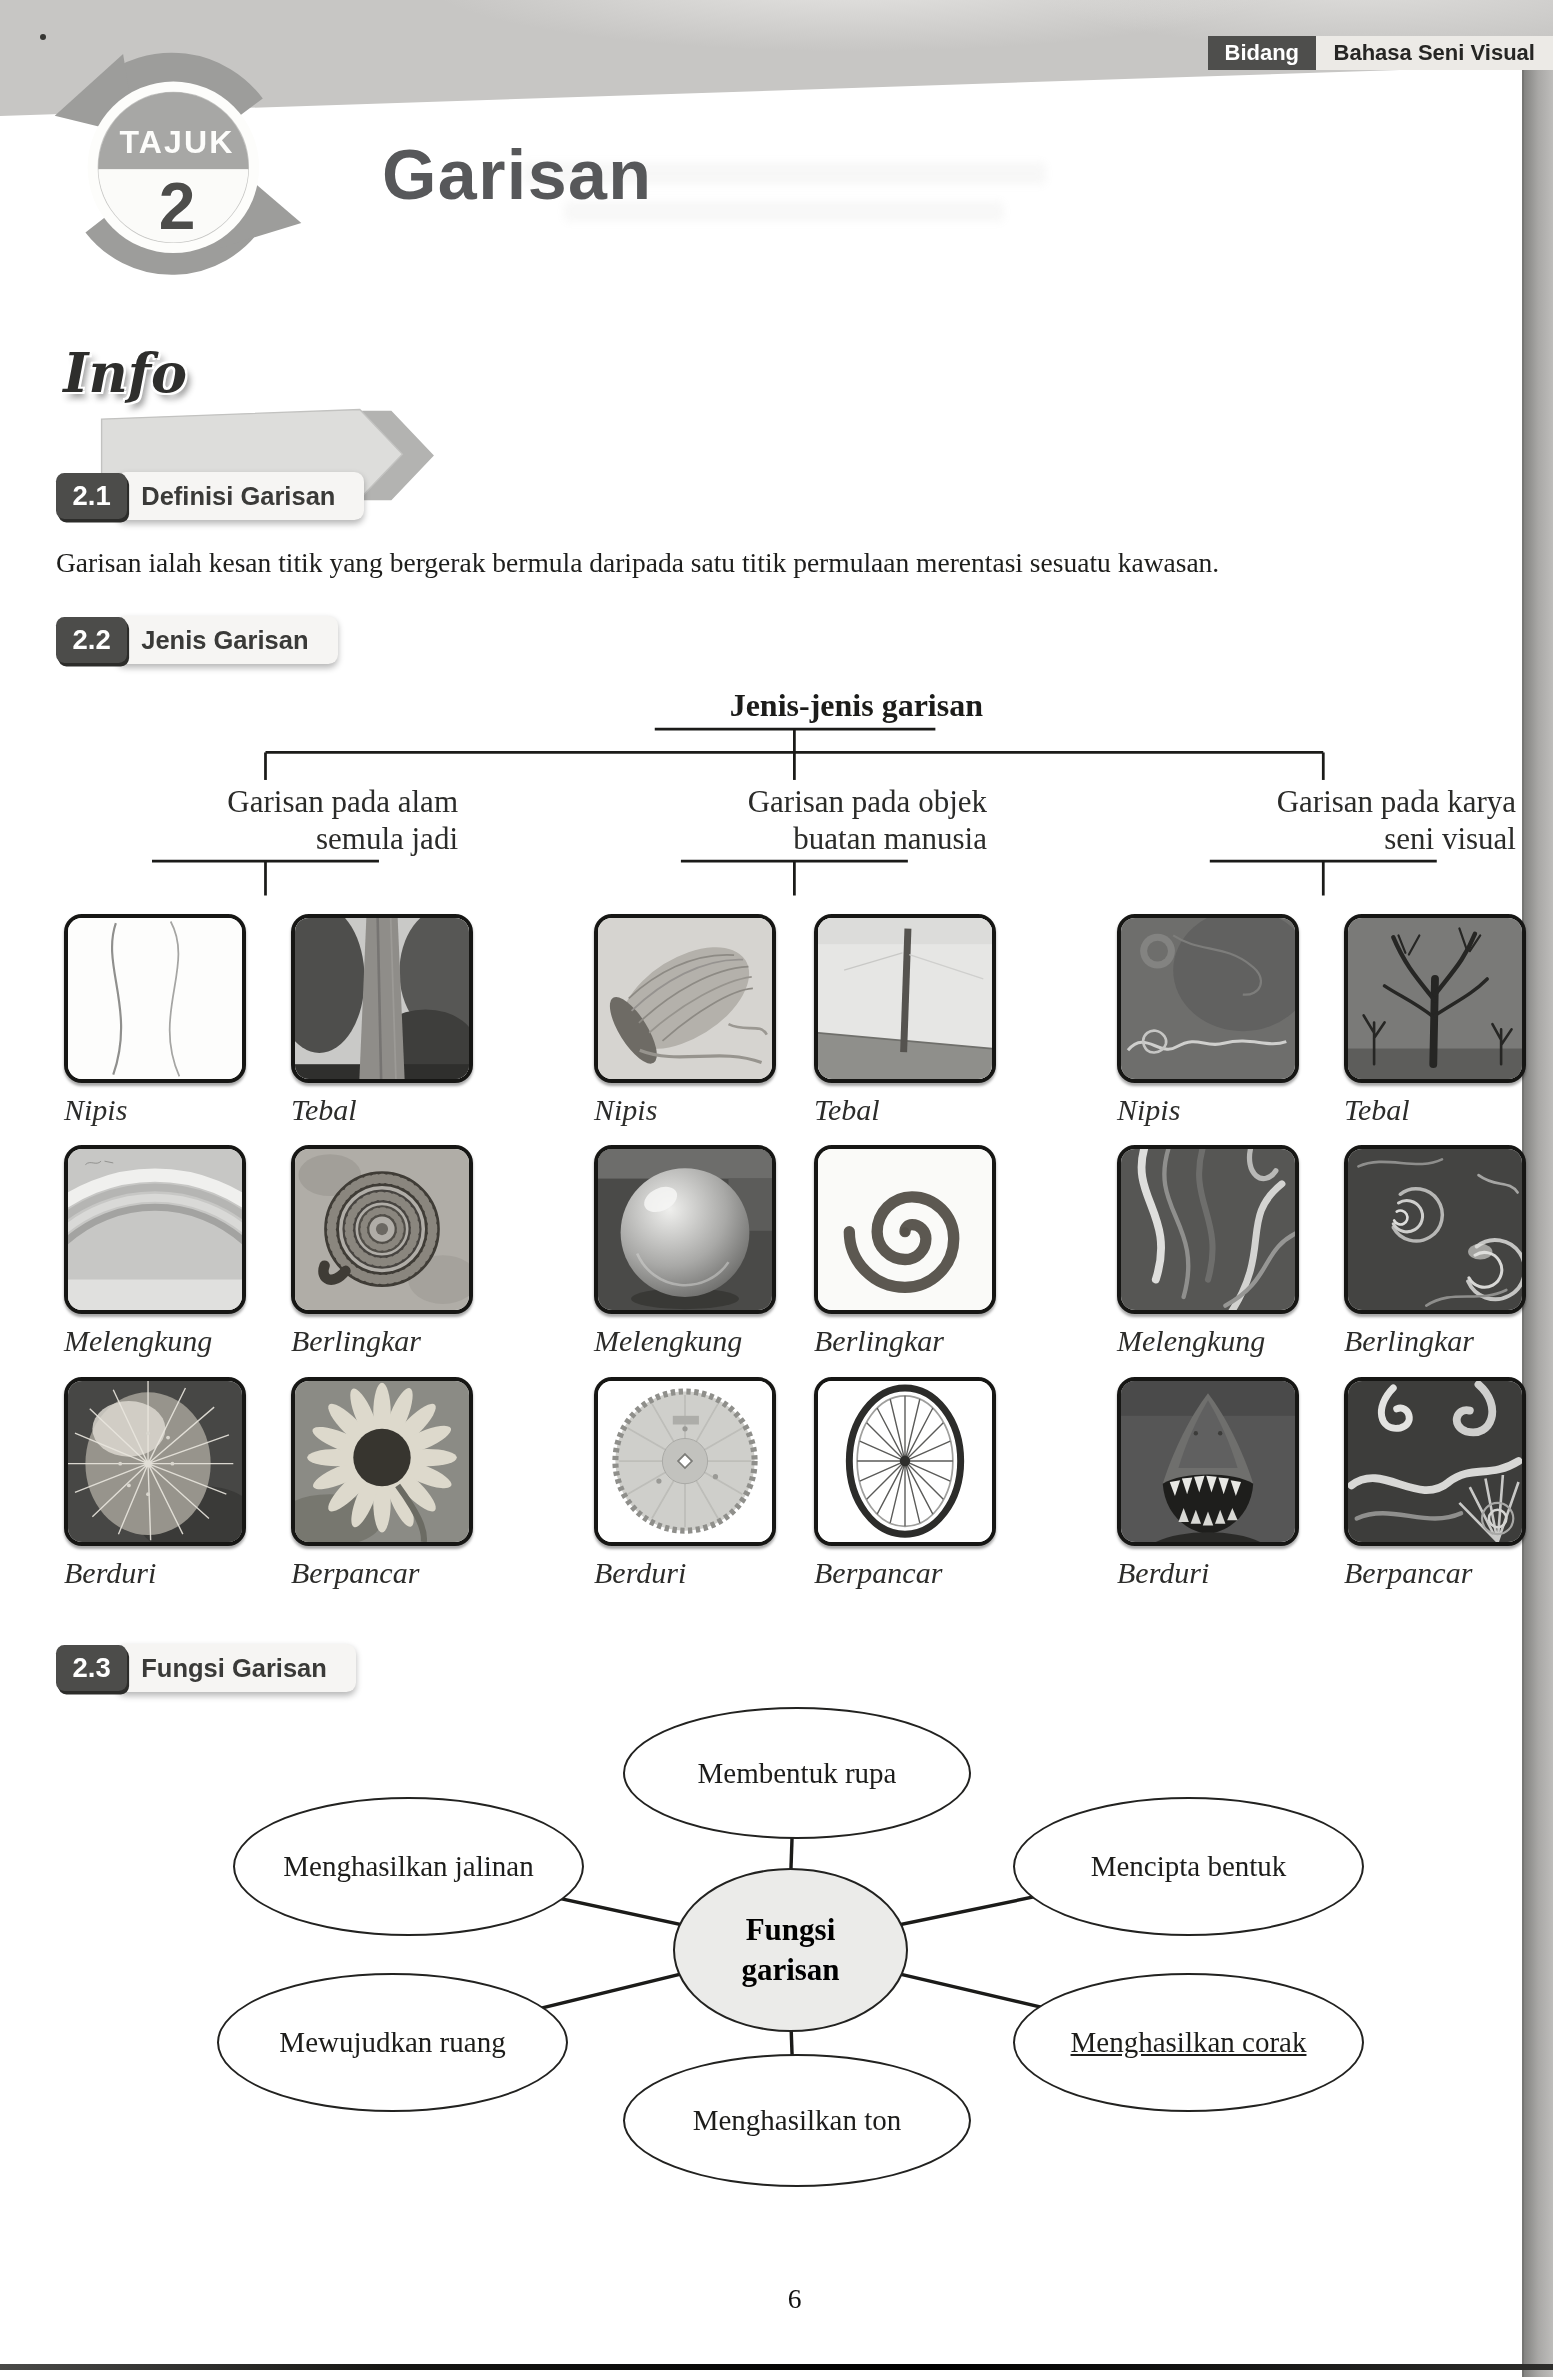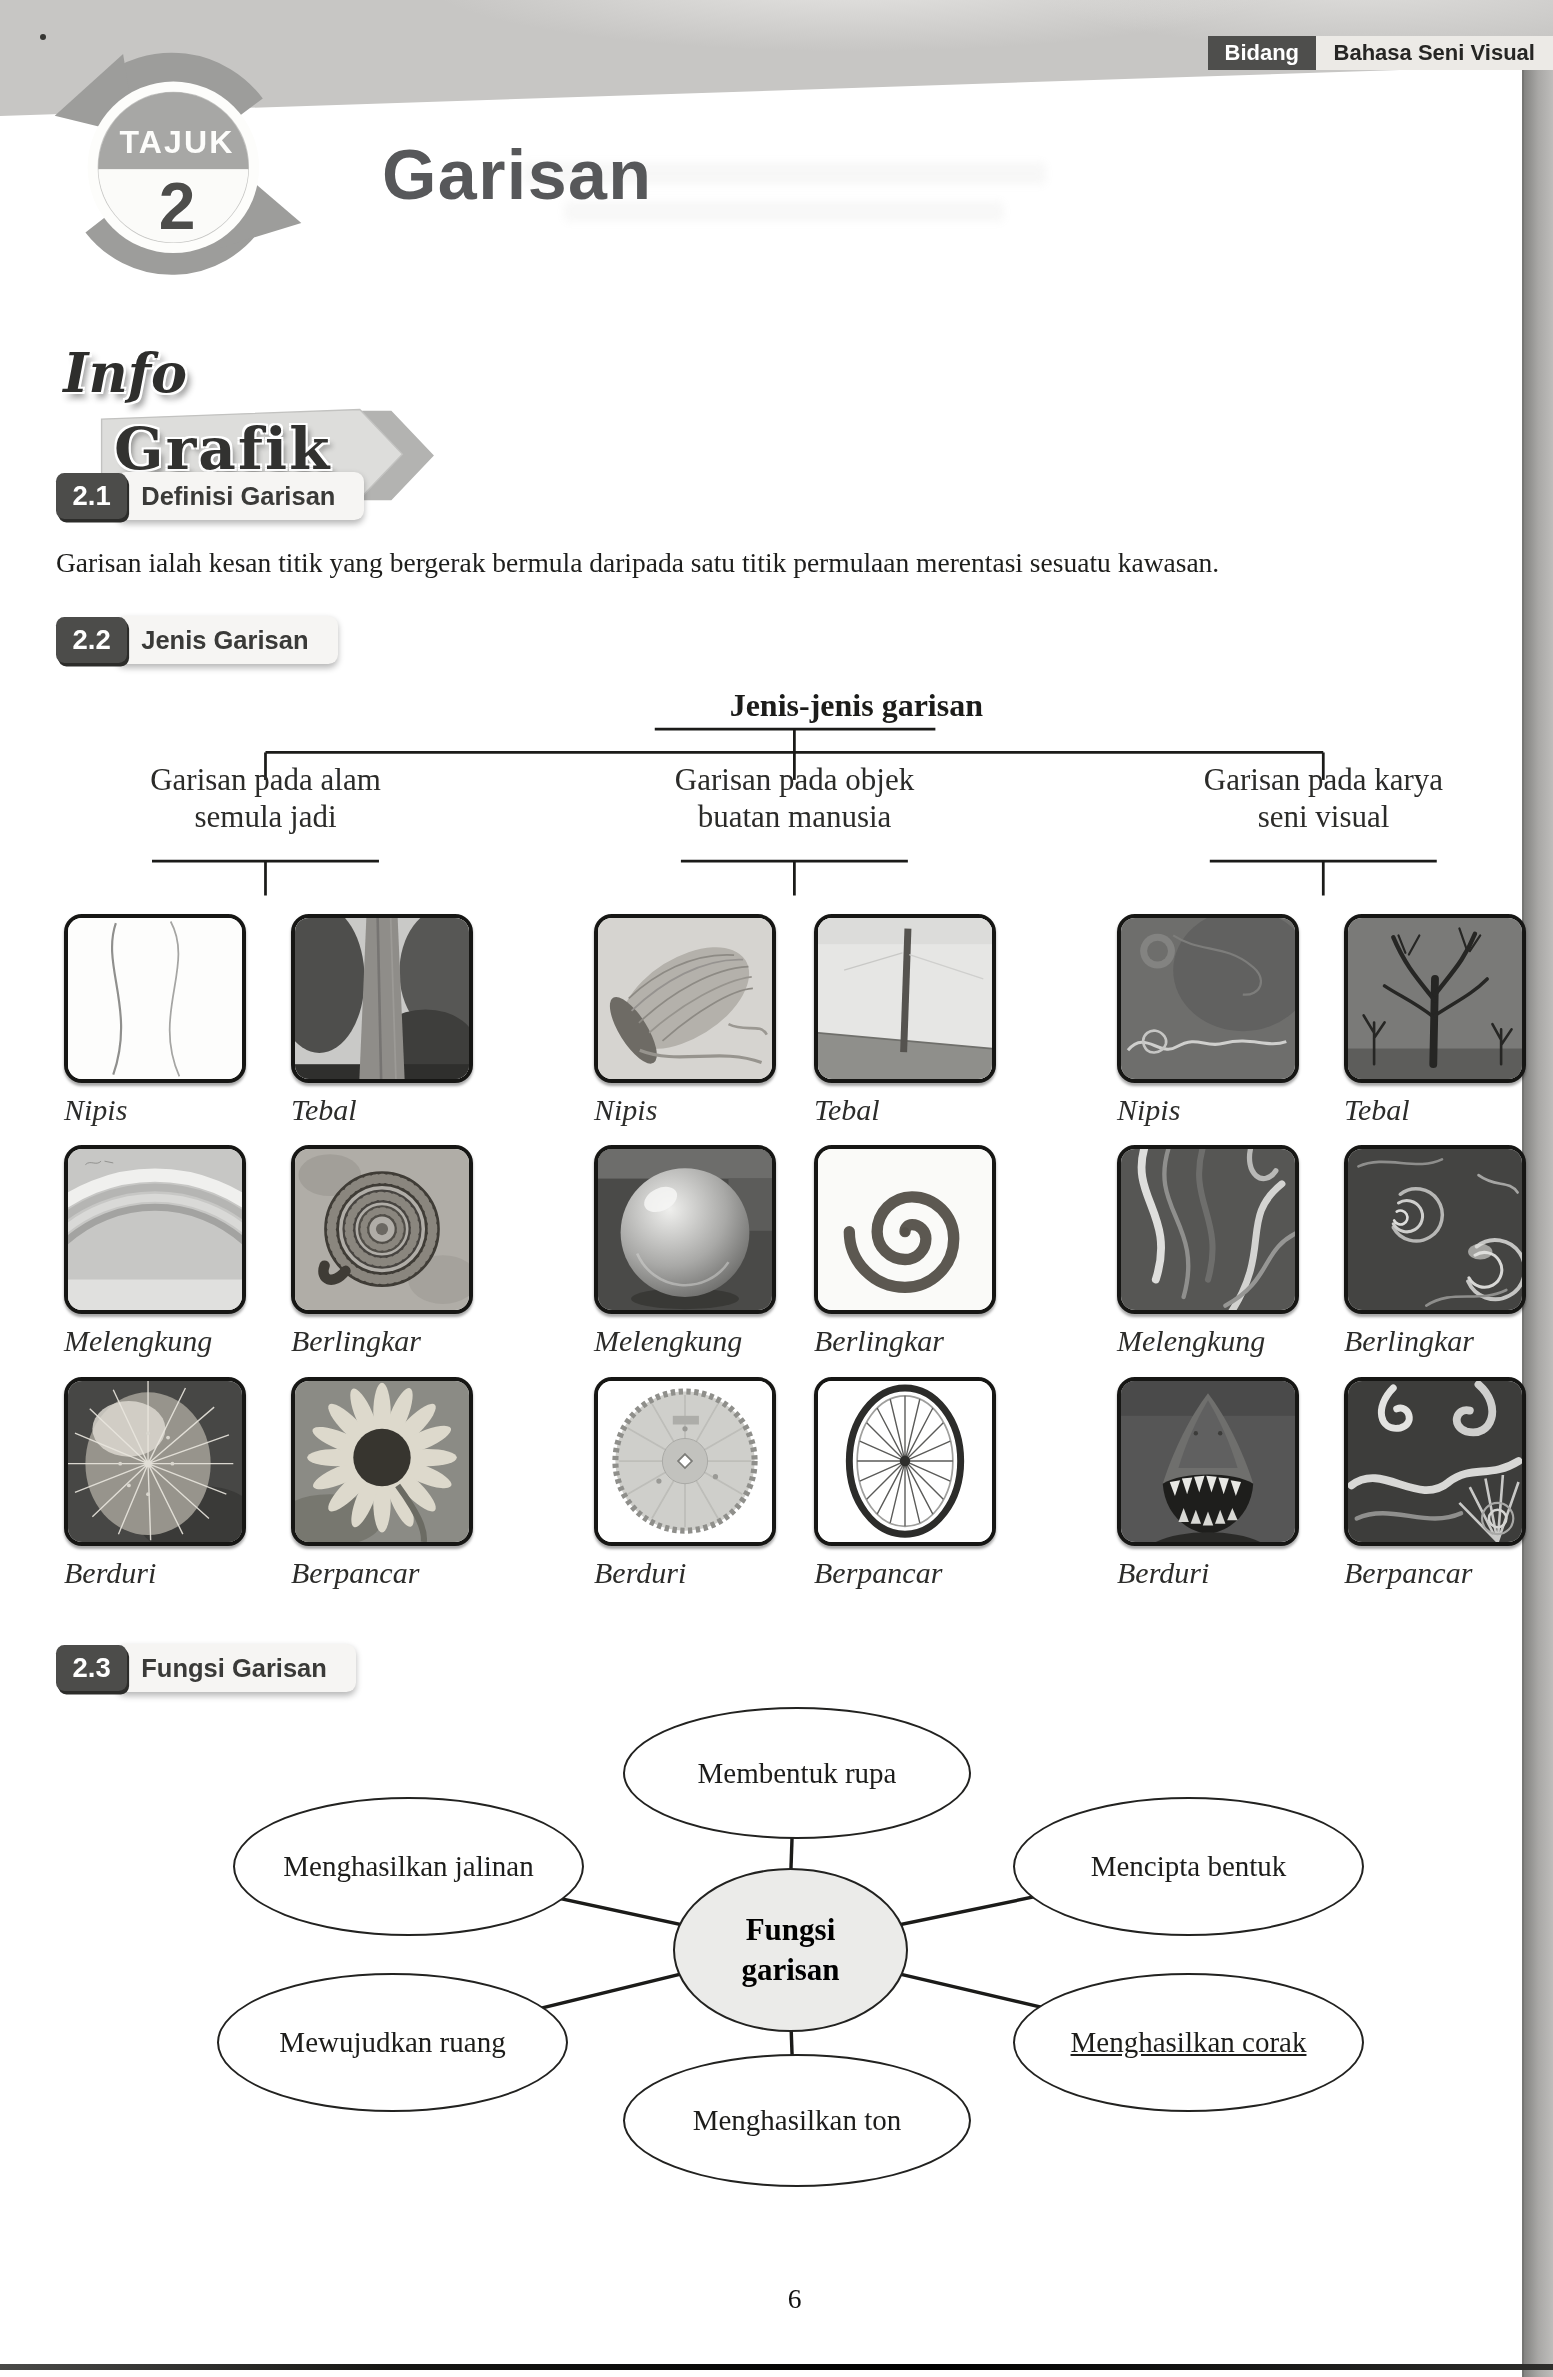--- a/index.html
+++ b/index.html
@@ -51,21 +51,21 @@
     padding:6.9px 16.5px;border-radius:8.3px;box-shadow:2.1px 3.4px 0 #2c2c2a;position:relative;z-index:2;}
   .sec-pill{background:#f6f5f3;color:#3a3a38;font:bold 25.5px "Liberation Sans",sans-serif;
     padding:9.6px 29px 9.6px 25px;border-radius:9.6px;margin-left:-11px;box-shadow:0 3.4px 6.2px rgba(0,0,0,.28);}
 
   .definition{position:absolute;left:56px;top:545px;width:1458px;margin:0;z-index:5;
     font:27.5px/1.3 "Liberation Serif",serif;color:#1e1e1c;}
 
   
   .tree-root{position:absolute;left:605px;top:687px;width:378px;text-align:right;z-index:5;
     font:bold 32px "Liberation Serif",serif;color:#1c1c1a;}
-  .branch{position:absolute;top:761px;width:385px;text-align:center;z-index:5;
+  .branch{position:absolute;top:783px;width:385px;text-align:right;z-index:5;
     font:31px/37px "Liberation Serif",serif;color:#2b2b29;}
   .branch span{display:block;}
 
   
   .gridfig{position:absolute;width:182px;margin:0;display:flex;flex-direction:column;align-items:flex-start;z-index:5;}
   .tile{width:182px;height:169px;box-sizing:border-box;border:4.1px solid #161614;border-radius:18px;
     overflow:hidden;background:#fff;box-shadow:0 2.1px 2.8px rgba(0,0,0,.35);}
   .tile svg{display:block;width:100%;height:100%;}
   .gridfig figcaption{margin-top:9.6px;font:italic 30px "Liberation Serif",serif;color:#2c2c2a;}
 
@@ -144,21 +144,20 @@
 </div>
 
 <h1 class="title">Garisan</h1>
 
 <div class="logo">
   <svg class="logo-banner" viewBox="0 0 540 150">
     <polygon points="368,10 430,10 492,75 430,140 368,140 414,75" fill="#b3b3b1"></polygon>
     <polygon points="8,22 384,8 446,73 384,138 8,126" fill="#dddddb" stroke="#c2c2c0" stroke-width="2"></polygon>
   </svg>
   <span class="logo-info">Info</span>
-  <span class="logo-grafik">Grafik</span>
 </div>
 
 <div class="sec" style="left:56px;top:472px;">
   <span class="sec-num">2.1</span>
   <span class="sec-pill">Definisi Garisan</span>
 </div>
 <p class="definition">Garisan ialah kesan titik yang bergerak bermula daripada satu titik permulaan merentasi sesuatu kawasan.</p>
 
 <div class="sec" style="left:56px;top:616px;">
   <span class="sec-num">2.2</span>

